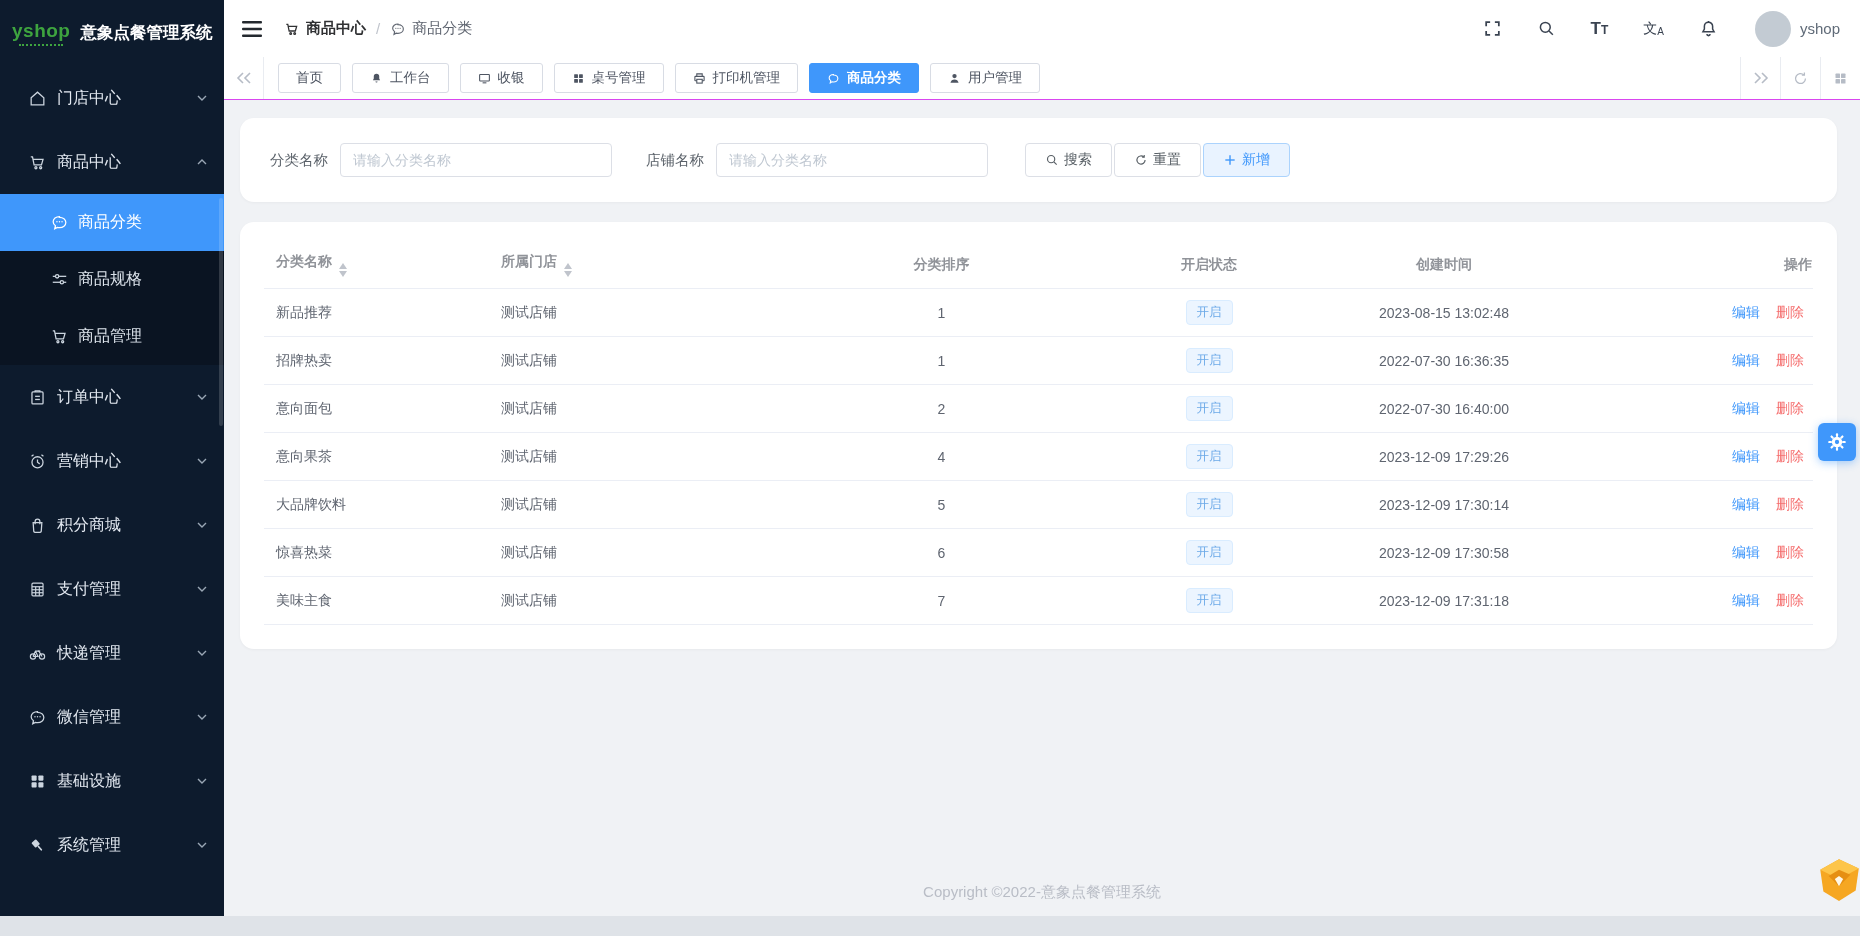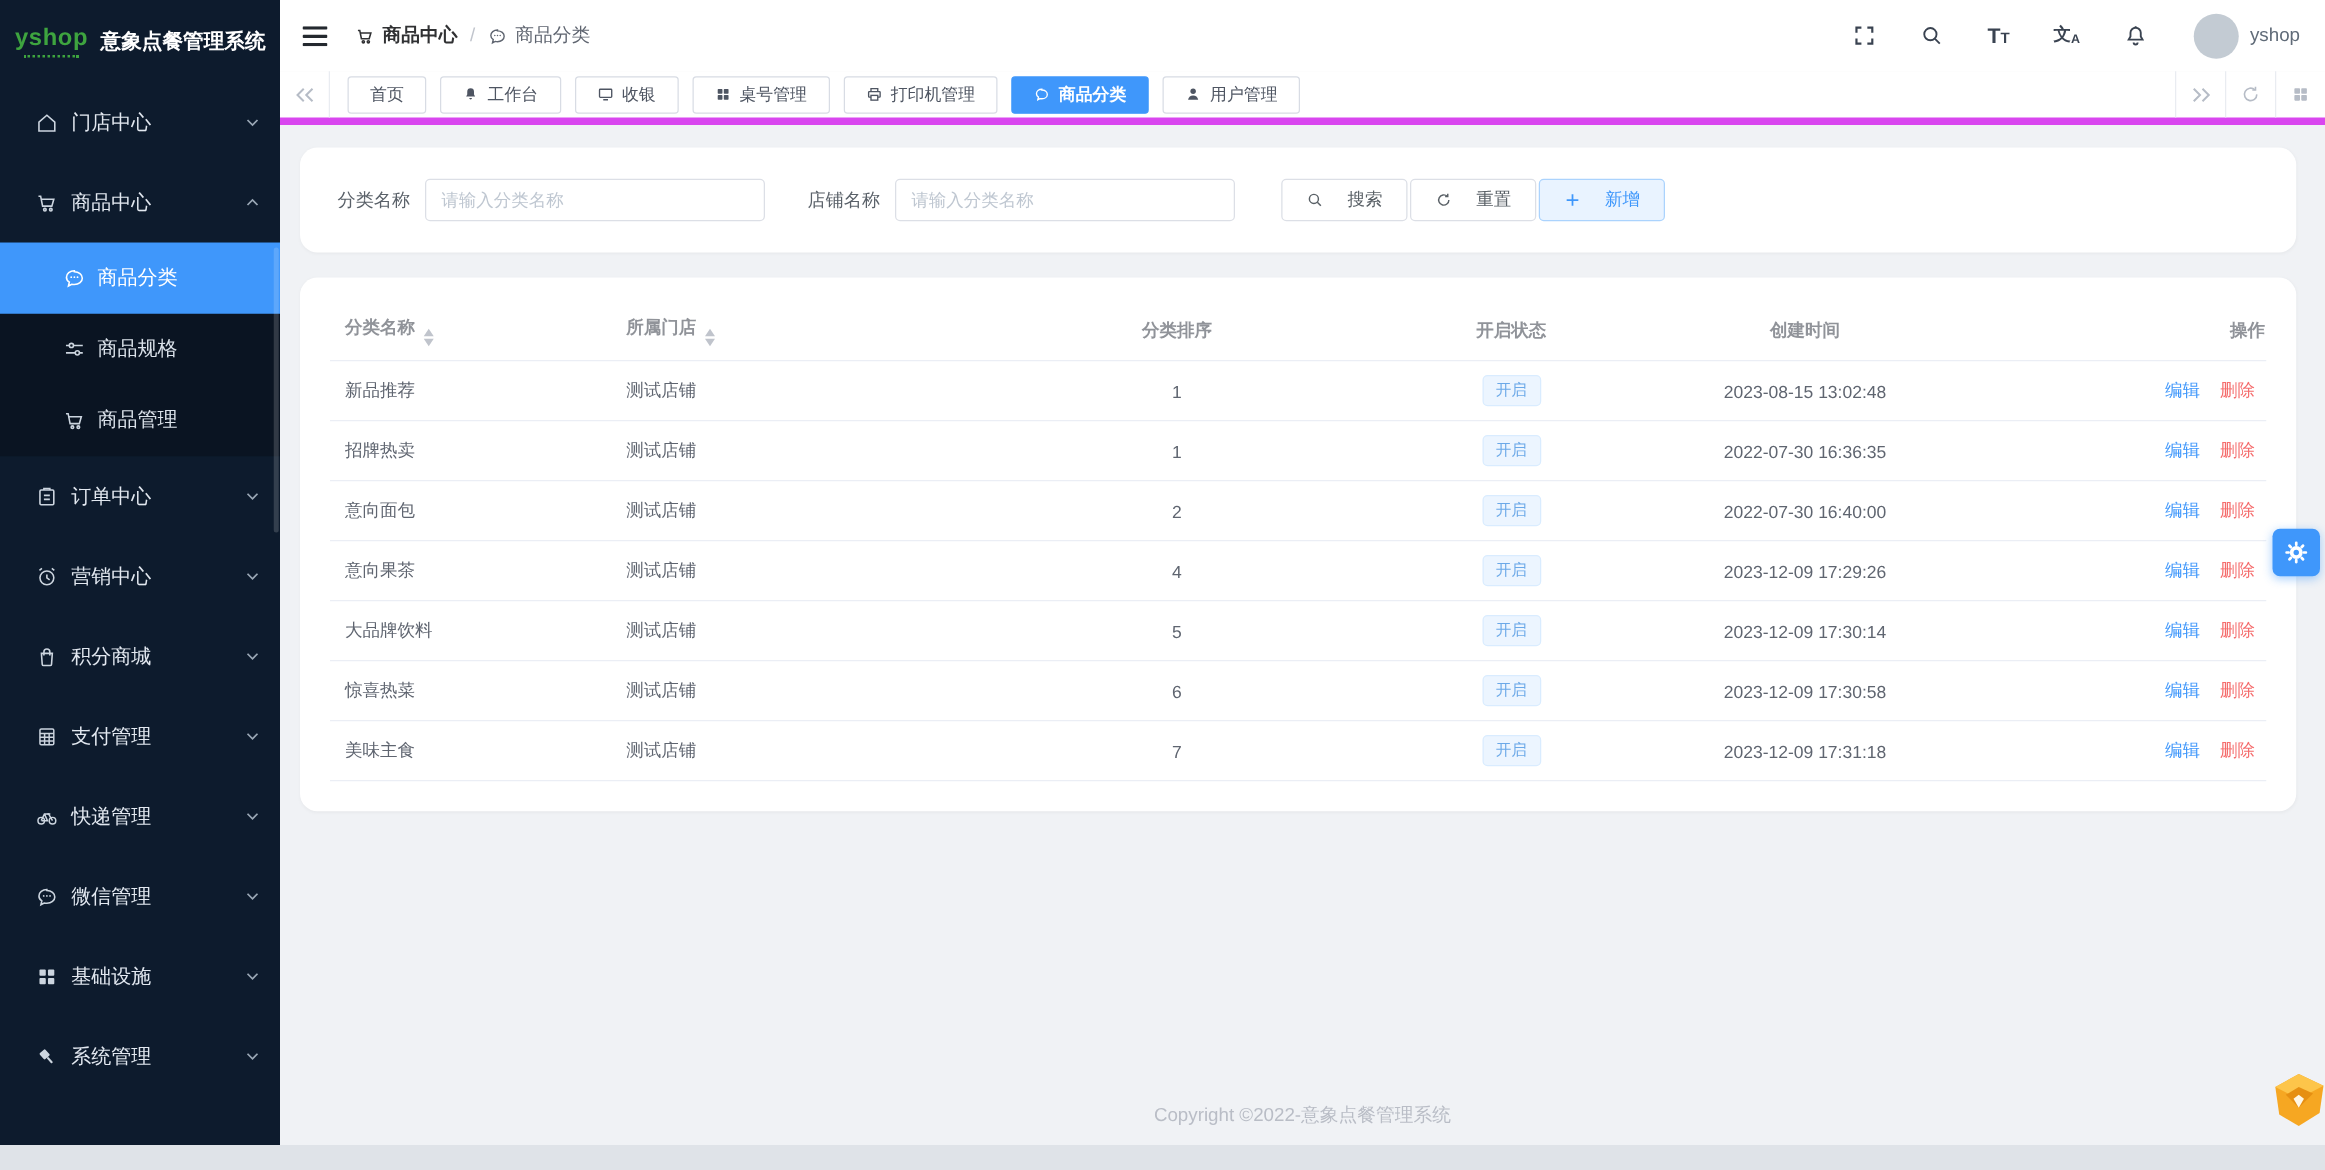--- a/index.html
+++ b/index.html
@@ -37,49 +37,49 @@
   .crumb-main{font-weight:bold;color:#303133}
   .crumb-sep{color:#c0c4cc;margin:0 10px}
   .crumb-page{color:#5f6570}
   .crumb .b-ic2{color:#5f6570}
   .top-actions{margin-left:auto;display:flex;align-items:center;gap:35px;color:#3a4351}
   .ta-ic{width:19px;height:19px;cursor:pointer}
   .ta-ic svg{display:block;width:100%;height:100%}
   .tt-icon{font-weight:700;cursor:pointer;line-height:1}
   .tt-icon .big{font-size:17px}
   .tt-icon .small{font-size:12px}
-  .lang-icon{cursor:pointer;line-height:1;font-weight:700}
+  .lang-icon{cursor:pointer;line-height:1;font-weight:400}
   .lang-icon .zh{font-size:14px}
   .lang-icon .en{font-size:10px;vertical-align:-2px}
   .user-chip{display:flex;align-items:center;gap:9px;cursor:pointer;margin-left:2px}
   .avatar{width:36px;height:36px;border-radius:50%;background:#c3cbd3}
   .user-name{font-size:15px;color:#606b78}
 
   
-  .tabbar{position:absolute;left:224px;top:57px;right:0;height:43px;background:#fff;border-bottom:6px solid #d946ef;display:flex;align-items:stretch}
+  .tabbar{position:absolute;left:224px;top:57px;right:0;height:43px;background:#fff;border-bottom:1px solid #d946ef;display:flex;align-items:stretch}
   .scroll-cell{width:40px;display:flex;align-items:center;justify-content:center;color:#b6bcc6;cursor:pointer}
   .scroll-cell.left{border-right:1px solid #e9ecf1}
   .scroll-cell.bordered{border-left:1px solid #e9ecf1}
   .scroll-cell svg{display:block}
   .tabs{flex:1;display:flex;align-items:center;gap:11px;padding:0 14px;overflow:hidden}
   .tab{height:30px;padding:0 17px;border:1px solid #d8dce4;border-radius:3px;display:inline-flex;align-items:center;gap:7px;font-size:13.5px;color:#4e5562;background:#fff;cursor:pointer;white-space:nowrap}
   .tab .t-ic{width:13px;height:13px}
   .tab .t-ic svg{display:block;width:100%;height:100%}
   .tab.active{background:#3f97fb;border-color:#3f97fb;color:#fff;font-weight:bold}
 
   
   .main{position:absolute;left:224px;top:100px;right:0;bottom:0;overflow:hidden}
   .card{background:#fff;border-radius:14px;box-shadow:0 1px 3px rgba(0,0,0,.04)}
   .filter-card{margin:18px 23px 0 16px;height:84px;display:flex;align-items:center;padding-left:30px}
   .f-label{font-size:14.5px;color:#5a6169;margin-right:12px;white-space:nowrap}
   .f-input{width:272px;height:34px;border:1px solid #dcdfe6;border-radius:4px;padding:0 12px;font-size:14px;color:#333;outline:none}
   .f-input::placeholder{color:#bfc7d1}
   .gap1{margin-right:34px}
   .gap2{margin-right:37px}
-  .btn{height:34px;padding:0 19px;border-radius:4px;border:1px solid #dcdfe6;background:#fff;color:#596066;font-size:14px;display:inline-flex;align-items:center;gap:19px;cursor:pointer;white-space:nowrap}
+  .btn{height:34px;padding:0 19px;border-radius:4px;border:1px solid #dcdfe6;background:#fff;color:#596066;font-size:14px;display:inline-flex;align-items:center;gap:5px;cursor:pointer;white-space:nowrap}
   .btn + .btn{margin-left:2px}
   .btn .b-ic{width:14px;height:14px}
   .btn .b-ic svg{display:block;width:100%;height:100%}
   .btn-add{background:#e9f3ff;border-color:#abd3fd;color:#3f97fb;margin-left:15px}
 
   .table-card{margin:20px 23px 0 16px;padding:20px 24px 24px}
   .trow{display:flex;align-items:center;height:48px;border-bottom:1px solid #ebeef5;font-size:14px;color:#5f6570}
   .thead{height:47px;color:#909399;font-weight:bold}
   .c1{width:225px;padding-left:12px;text-align:left}
   .c2{width:330px;padding-left:12px;text-align:left}

